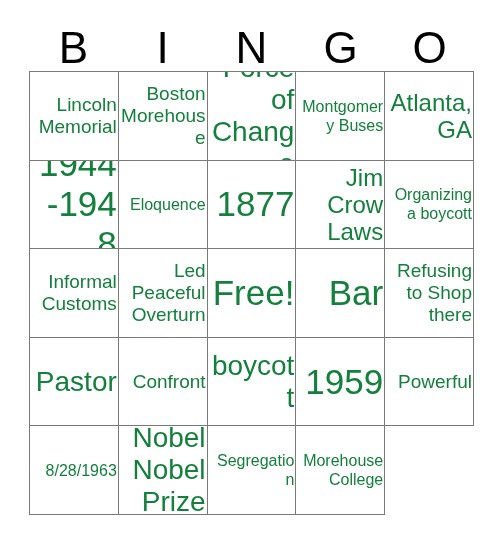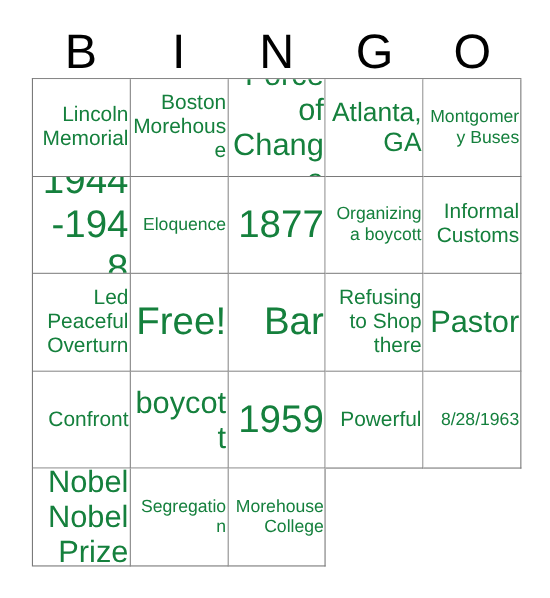--- a/index.html
+++ b/index.html
@@ -117,34 +117,37 @@
   <div class="grid" id="bingo-grid">
       <div class="cell sz-md">
         <span class="cell-text">Lincoln Memorial</span>
       </div>
       <div class="cell sz-md">
         <span class="cell-text">Boston Morehouse</span>
       </div>
       <div class="cell sz-xl">
         <span class="cell-text">Force of Change</span>
       </div>
+      <div class="cell sz-sm">
+        <span class="cell-text">Montgomery Buses</span>
+      </div>
       <div class="cell sz-lg">
         <span class="cell-text">Atlanta, GA</span>
-      </div>
-      <div class="cell sz-sm">
-        <span class="cell-text">Montgomery Buses</span>
       </div>
       <div class="cell sz-xxl">
         <span class="cell-text">1944-1948</span>
       </div>
       <div class="cell sz-sm">
         <span class="cell-text">Eloquence</span>
       </div>
       <div class="cell sz-xxl">
         <span class="cell-text">1877</span>
+      </div>
+      <div class="cell sz-lg">
+        <span class="cell-text">Jim Crow Laws</span>
       </div>
       <div class="cell sz-sm">
         <span class="cell-text">Organizing a boycott</span>
       </div>
       <div class="cell sz-md">
         <span class="cell-text">Informal Customs</span>
       </div>
       <div class="cell sz-md">
         <span class="cell-text">Led Peaceful Overturn</span>
       </div>

